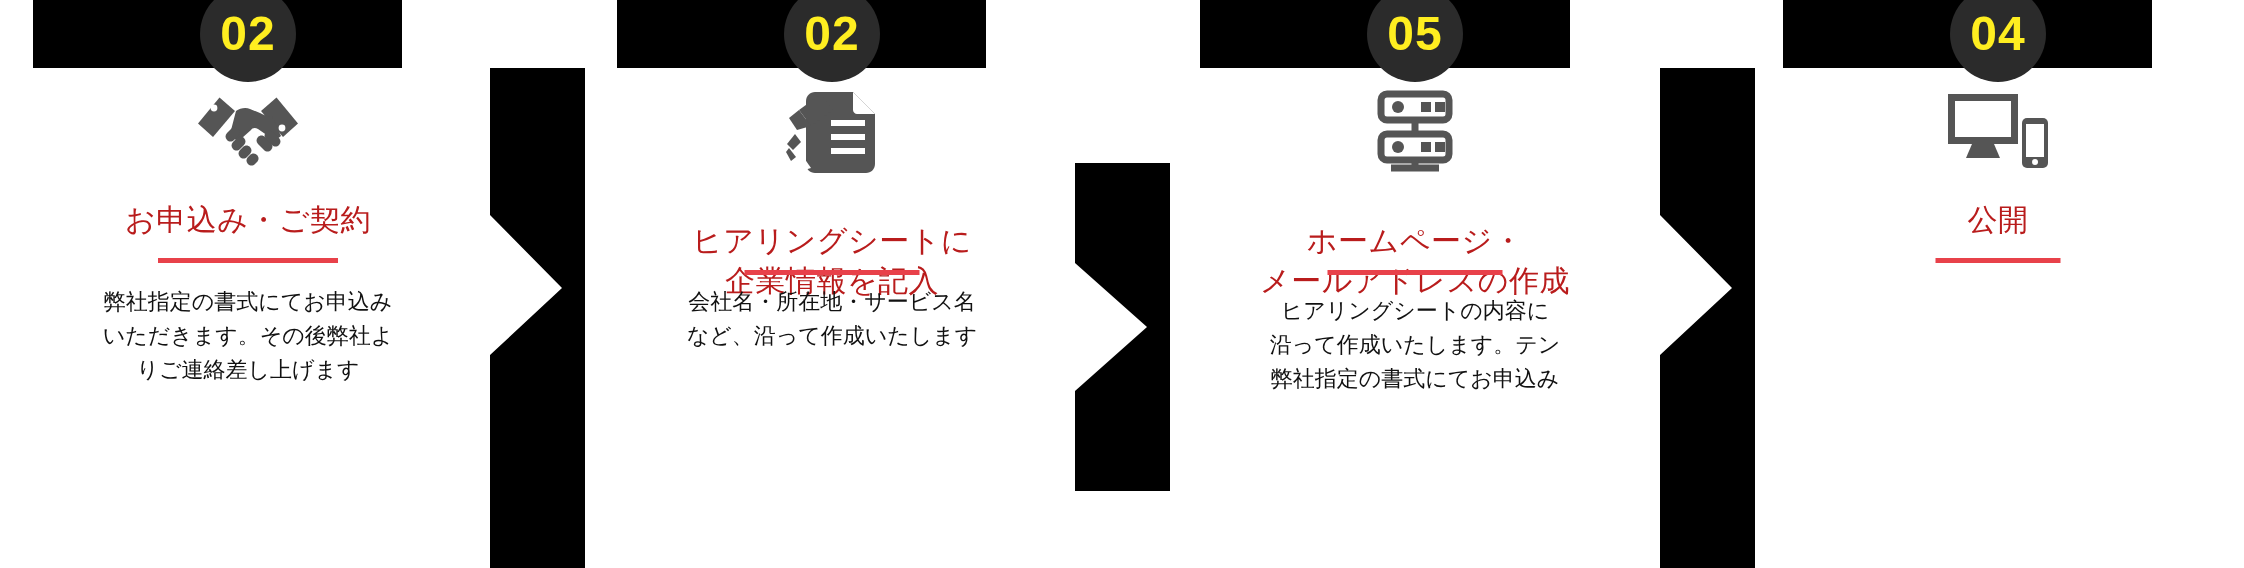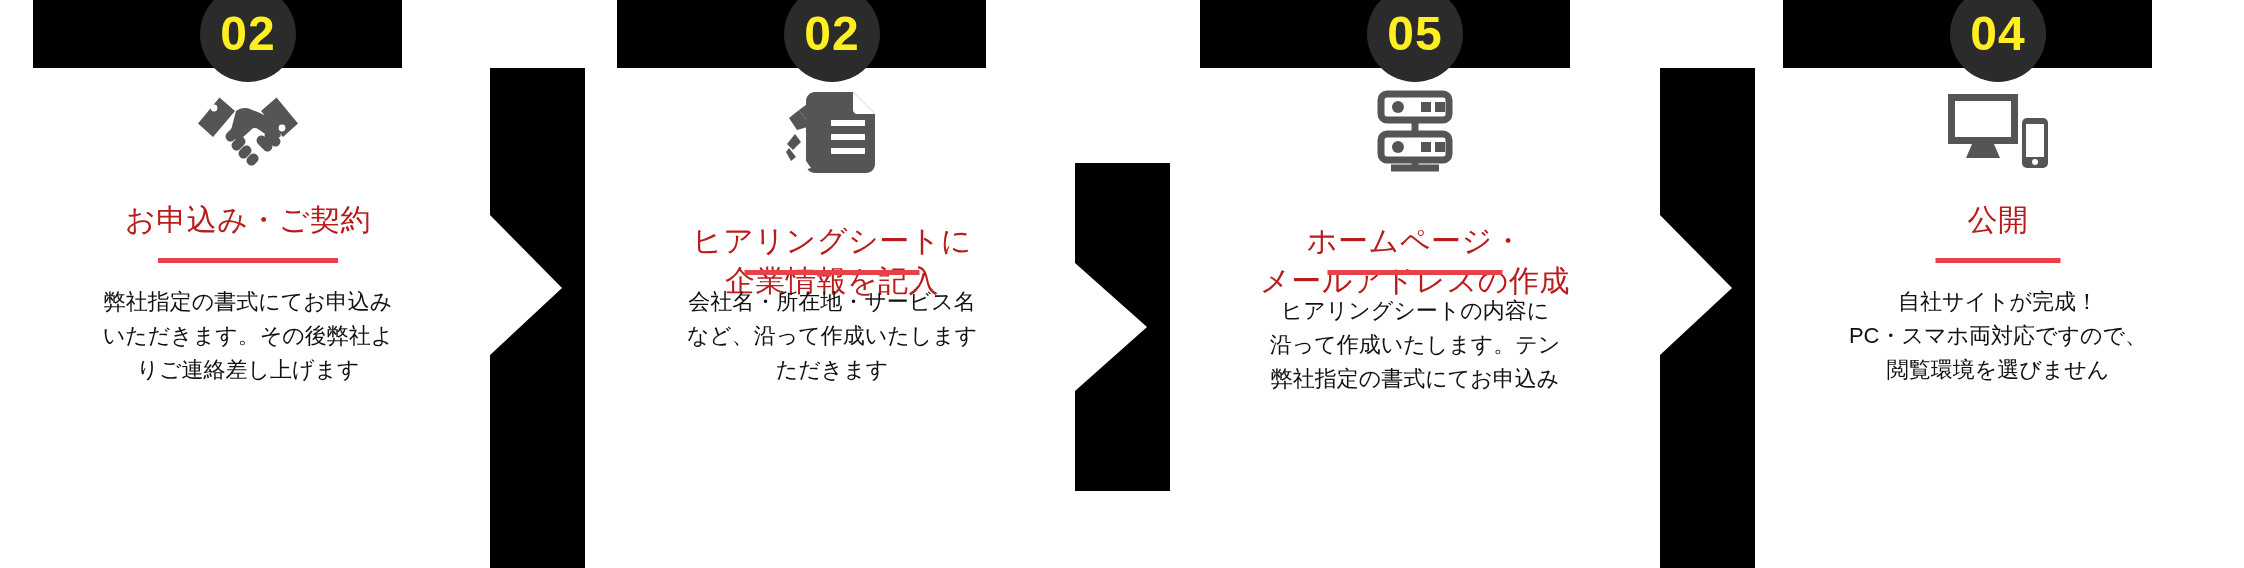--- a/index.html
+++ b/index.html
@@ -130,21 +130,20 @@
 
     <div class="heading two-line">
       <span>ヒアリングシートに</span><br>
       <span>企業情報を記入</span>
     </div>
     <div class="rule" style="top:270px;width:175px;"></div>
 
     <div class="body" style="top:285px;">
       <span class="ln">会社名・所在地・サービス名</span>
       <span class="ln">など、沿って作成いたします</span>
-      <span class="ln">ただきます</span>
     </div>
   </div>
 
   <div class="chev" style="left:1075px;top:163px;">
     <svg width="95" height="328" viewBox="0 0 95 328" aria-hidden="true">
       <path d="M0,0 H95 V328 H0 V228 L72,164 L0,100 Z" fill="#000000"></path>
     </svg>
   </div>
 
   <div class="topbar" style="left:1200px;width:370px;"></div>
@@ -204,20 +203,15 @@
         <rect x="80" y="34" width="18" height="33" fill="#ffffff"></rect>
         <circle cx="89" cy="72" r="3" fill="#ffffff"></circle>
       </svg>
     </div>
 
     <div class="heading one-line">
       <span>公開</span>
     </div>
     <div class="rule" style="top:258px;width:125px;"></div>
 
-    <div class="body" style="top:285px;">
-      <span class="ln">自社サイトが完成！</span>
-      <span class="ln">PC・スマホ両対応ですので、</span>
-      <span class="ln">閲覧環境を選びません</span>
-    </div>
   </div>
 
 </div>
 
 </body></html>

